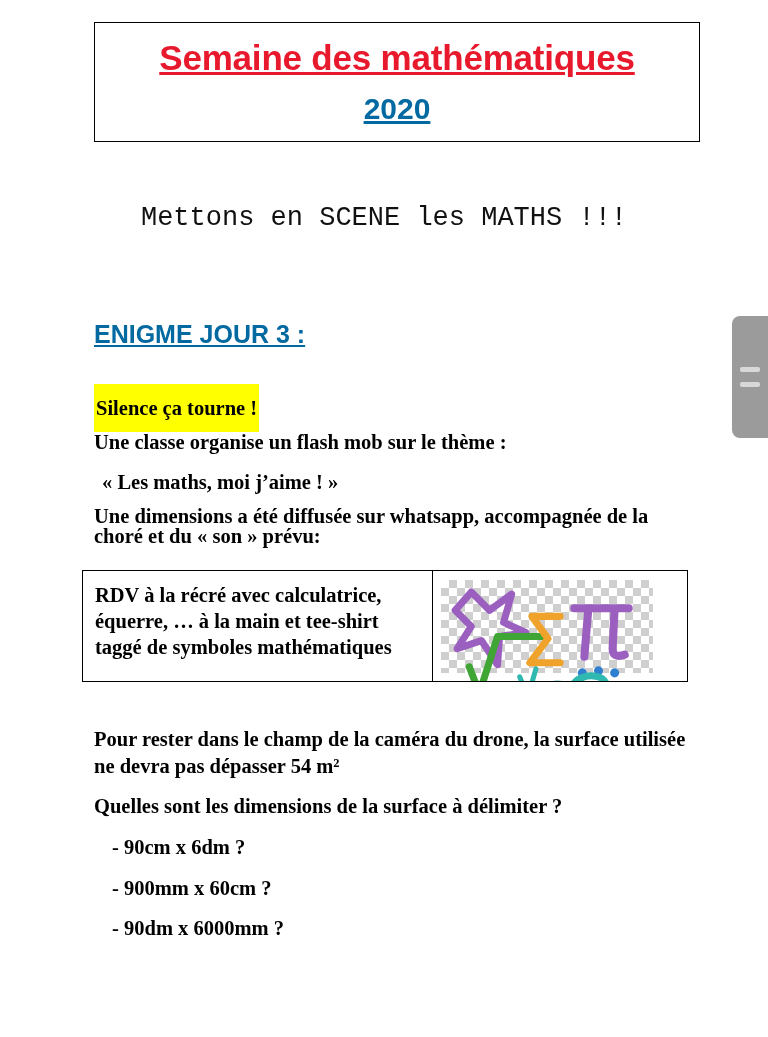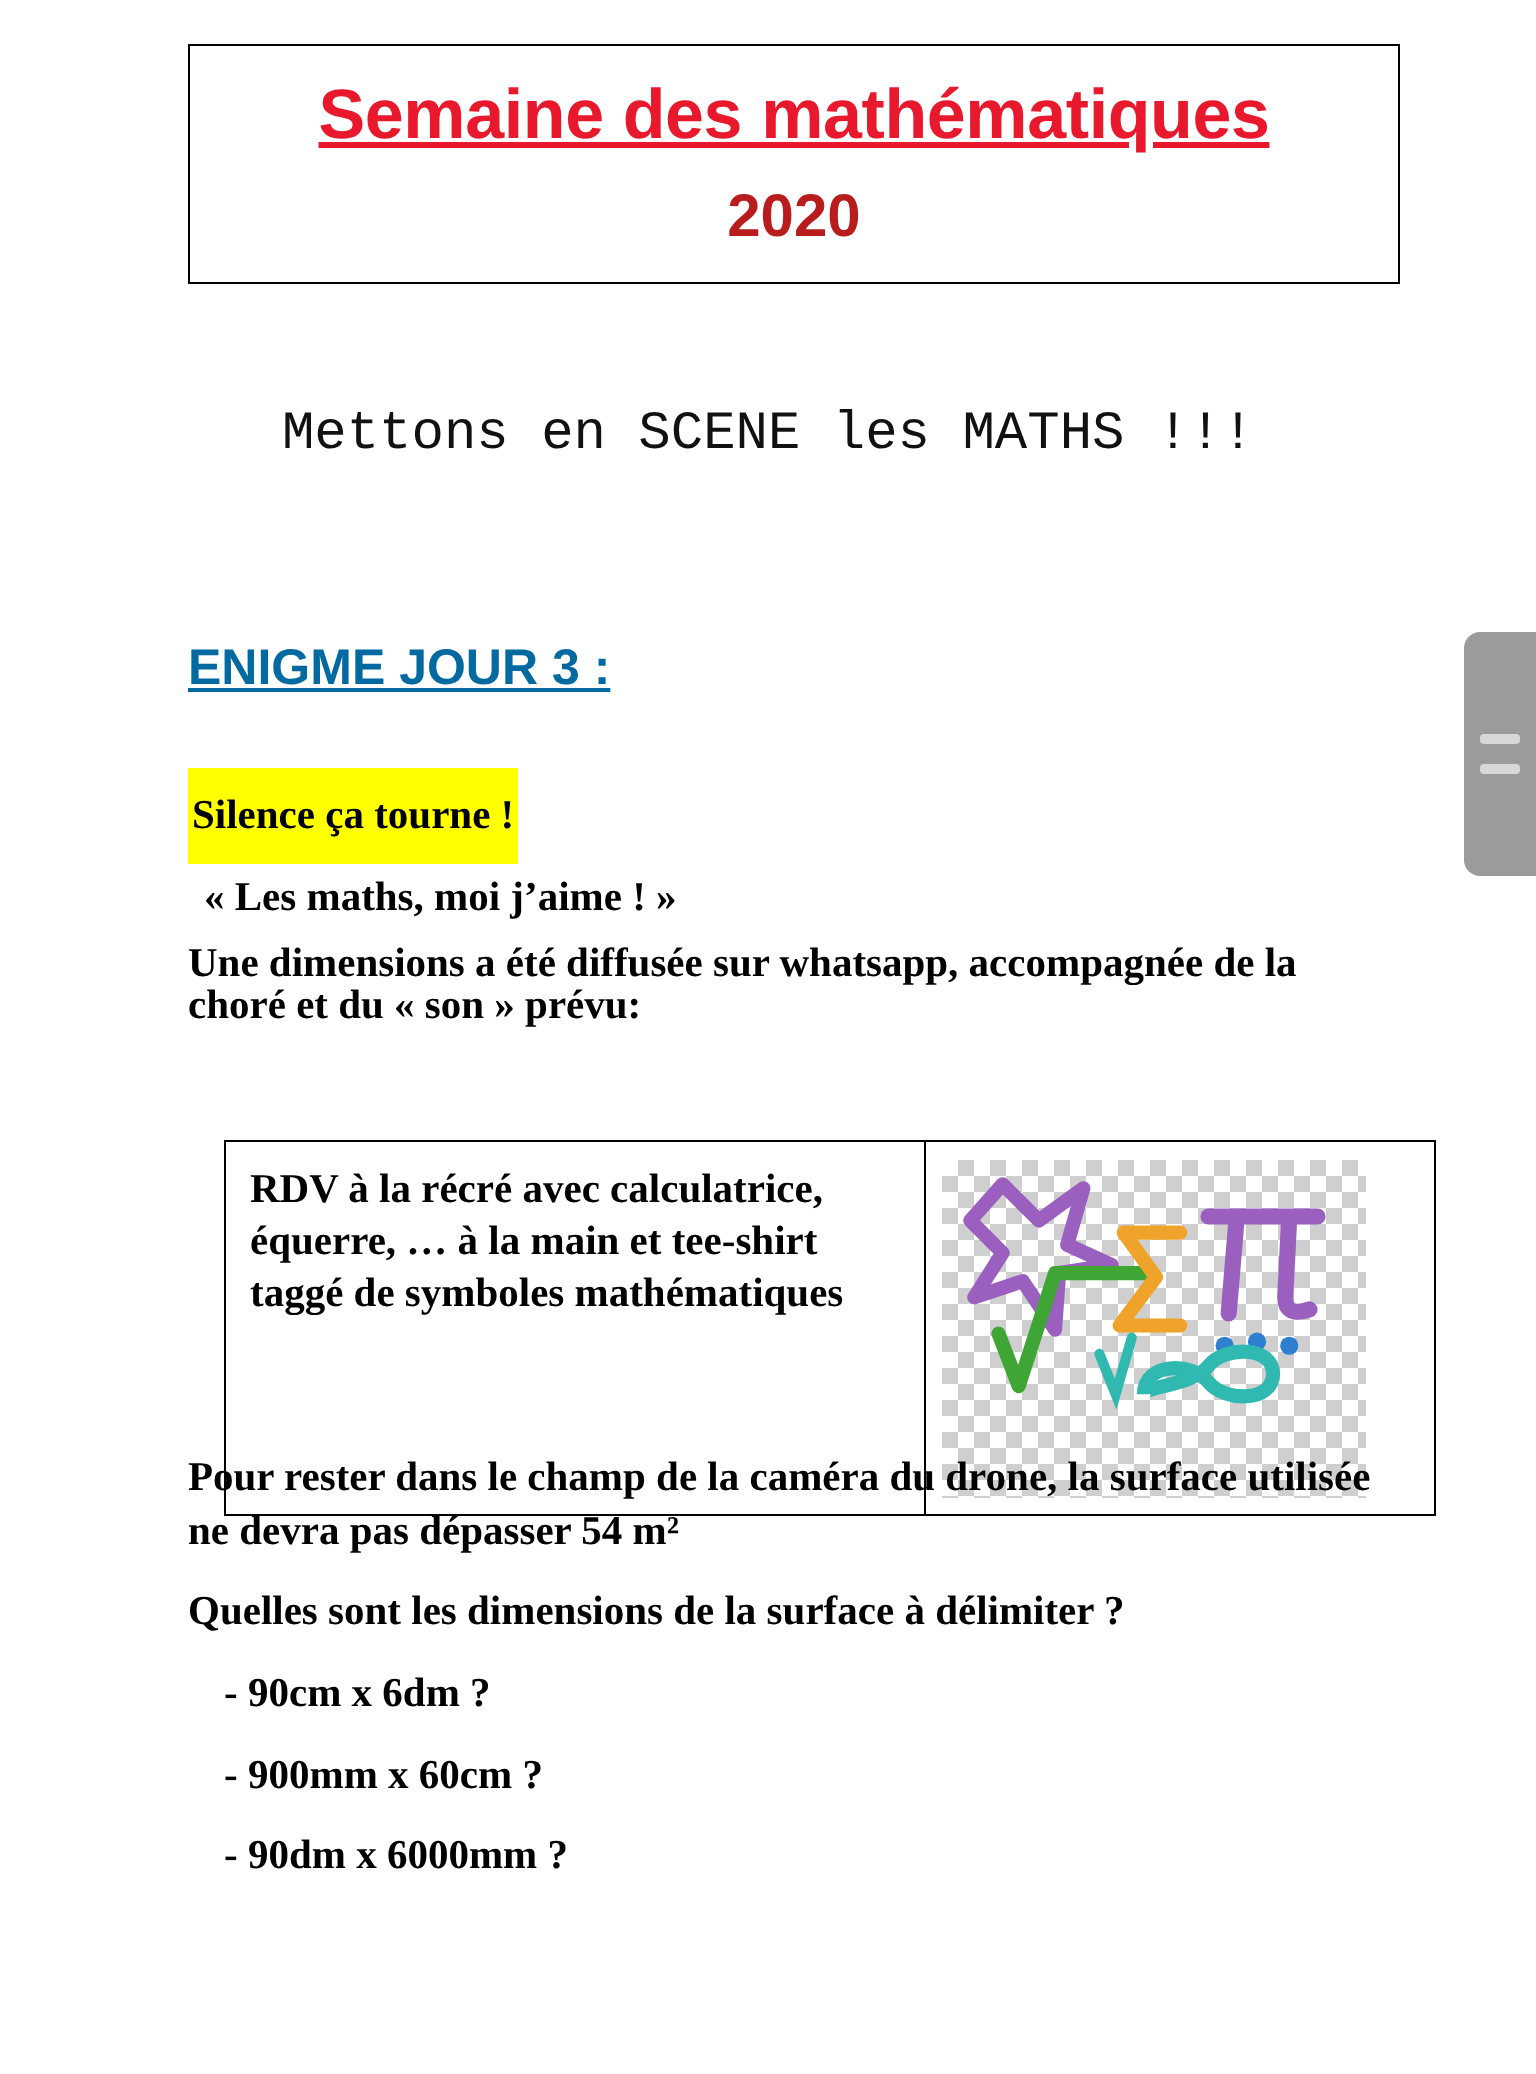--- a/index.html
+++ b/index.html
@@ -35,21 +35,22 @@
     font-size: 35px;
     color: #e8192c;
     text-decoration: underline;
     letter-spacing: -0.2px;
     line-height: 1.1;
   }
   .title-line-2 {
     font-family: "Liberation Sans", sans-serif;
     font-weight: bold;
     font-size: 30px;
-    color: #b91c1c;
+    color: #0369a1;
+    text-decoration: underline;
     margin-top: 14px;
     line-height: 1.1;
   }
 
   
   .subtitle {
     position: absolute;
     left: 0;
     top: 203px;
     width: 768px;
@@ -92,24 +93,24 @@
     margin-top: 17px;
   }
   .indent-quote {
     margin-left: 8px;
     margin-top: 20px;
   }
 
   
   .rdv-table {
     position: absolute;
-    left: 112px;
+    left: 82px;
     top: 570px;
     width: 606px;
-    height: 188px;
+    height: 112px;
     border: 1px solid #000000;
     box-sizing: border-box;
     display: flex;
   }
   .rdv-text-cell {
     width: 350px;
     box-sizing: border-box;
     border-right: 1px solid #000000;
     padding: 11px 10px 0 12px;
     font-family: "Liberation Serif", serif;
@@ -211,20 +212,21 @@
   <div class="title-line-1">Semaine des mathématiques</div>
   <div class="title-line-2">2020</div>
 </div>
 
 <div class="subtitle">Mettons en SCENE les MATHS !!!</div>
 
 <div class="enigma-heading">ENIGME JOUR 3 :</div>
 
 <div class="body-block">
   <p class="p"><span class="highlight">Silence ça tourne !</span></p>
+  <p class="p">Une classe organise un flash mob sur le thème :</p>
   <p class="p indent-quote">« Les maths, moi j’aime ! »</p>
   <p class="p">Une dimensions a été diffusée sur whatsapp, accompagnée de la choré et du « son » prévu:</p>
 </div>
 
 <div class="rdv-table">
   <div class="rdv-text-cell">RDV à la récré avec calculatrice, équerre, … à la main et tee-shirt taggé de symboles mathématiques</div>
   <div class="rdv-img-cell">
     <div class="checker"></div>
     <svg class="math-art" viewBox="0 0 210 135">
 

